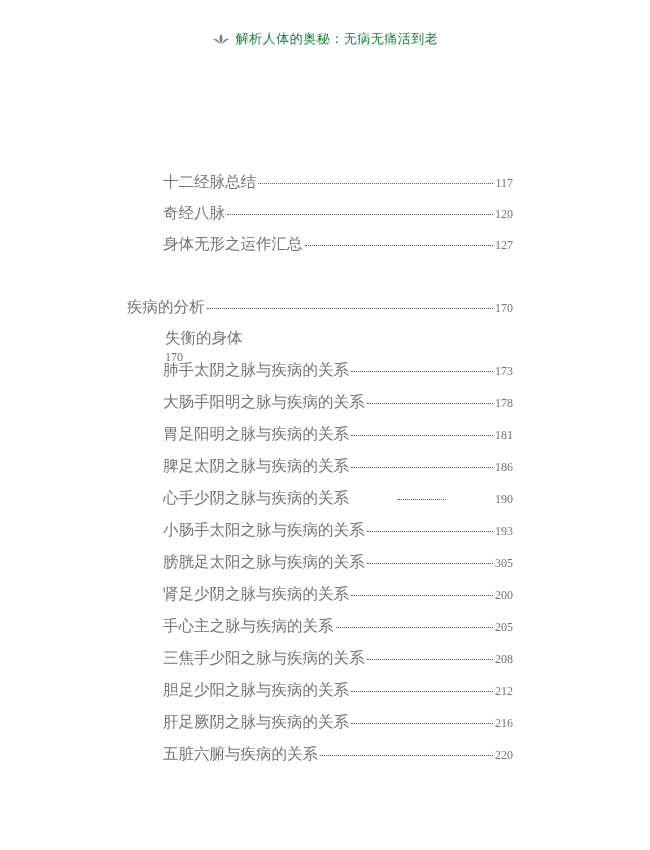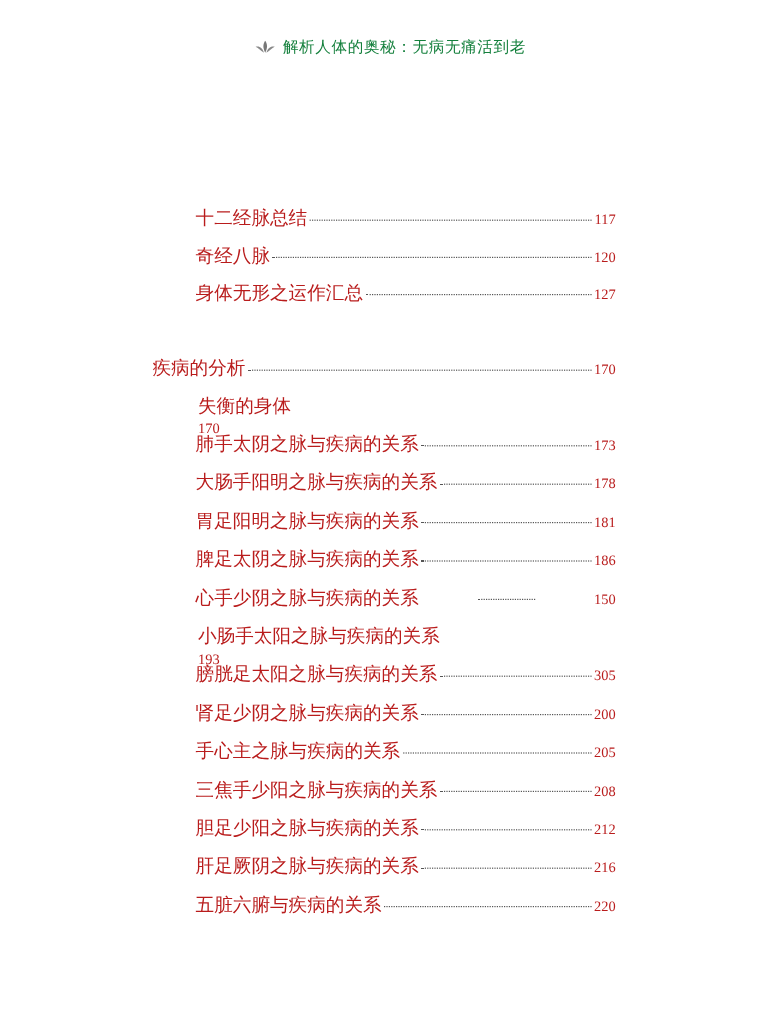--- a/index.html
+++ b/index.html
@@ -9,21 +9,21 @@
   }
   .header {
     position: absolute; top: 30px; left: 0; width: 650px; text-align: center;
     font-family: "DejaVu Sans", "Liberation Sans", sans-serif;
     font-size: 13px; color: #15803d; letter-spacing: 0.5px;
   }
   .header .orn { display: inline-block; vertical-align: -2px; margin-right: 6px; }
   .toc { position: absolute; left: 0; top: 0; width: 650px; }
   .entry {
     position: absolute; display: flex; align-items: baseline;
-    font-size: 15.5px; color: #b91c1c; white-space: nowrap;
+    font-size: 15.5px; color: #737373; white-space: nowrap;
   }
   .entry .title { flex: none; }
   .entry .dots {
     flex: 1 1 auto; overflow: hidden; margin: 0 2px;
     border-bottom: 1.5px dotted #555; height: 0; position: relative; top: -3px;
   }
   .entry .page {
     flex: none; font-family: "Liberation Serif", "DejaVu Serif", serif; font-size: 12px;
   }
 </style>
@@ -85,23 +85,23 @@
     <span class="page">181</span>
   </div>
   <div class="entry" style="left:163px; width:350px; top:456px;">
     <span class="title">脾足太阴之脉与疾病的关系</span>
     <span class="dots"></span>
     <span class="page">186</span>
   </div>
   <div class="entry" style="left:163px; width:350px; top:488px;gap:47px;">
     <span class="title">心手少阴之脉与疾病的关系</span>
     <span class="dots"></span>
-    <span class="page">150</span>
+    <span class="page">190</span>
   </div>
-  <div class="entry" style="left:163px; width:350px; top:520px;flex-direction:column;">
+  <div class="entry" style="left:163px; width:350px; top:520px;">
     <span class="title">小肠手太阳之脉与疾病的关系</span>
     <span class="dots"></span>
     <span class="page">193</span>
   </div>
   <div class="entry" style="left:163px; width:350px; top:552px;">
     <span class="title">膀胱足太阳之脉与疾病的关系</span>
     <span class="dots"></span>
     <span class="page">305</span>
   </div>
   <div class="entry" style="left:163px; width:350px; top:584px;">

